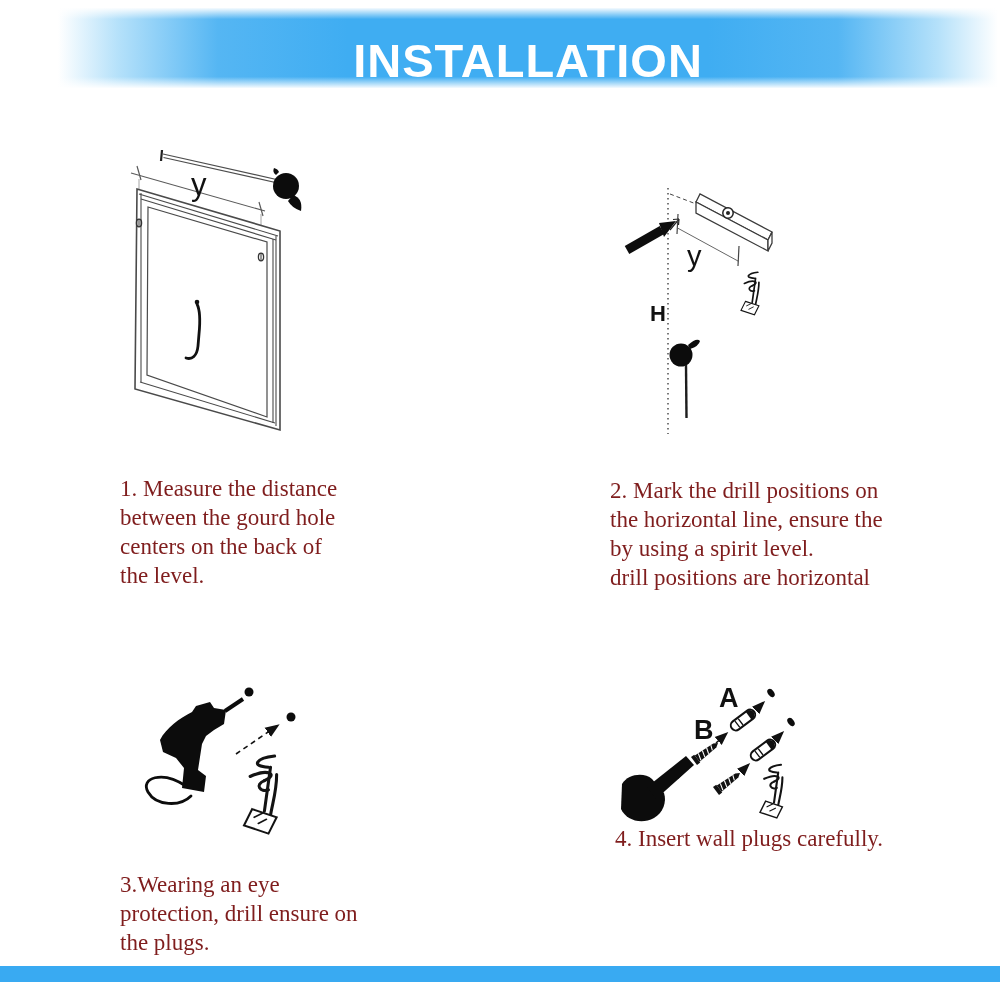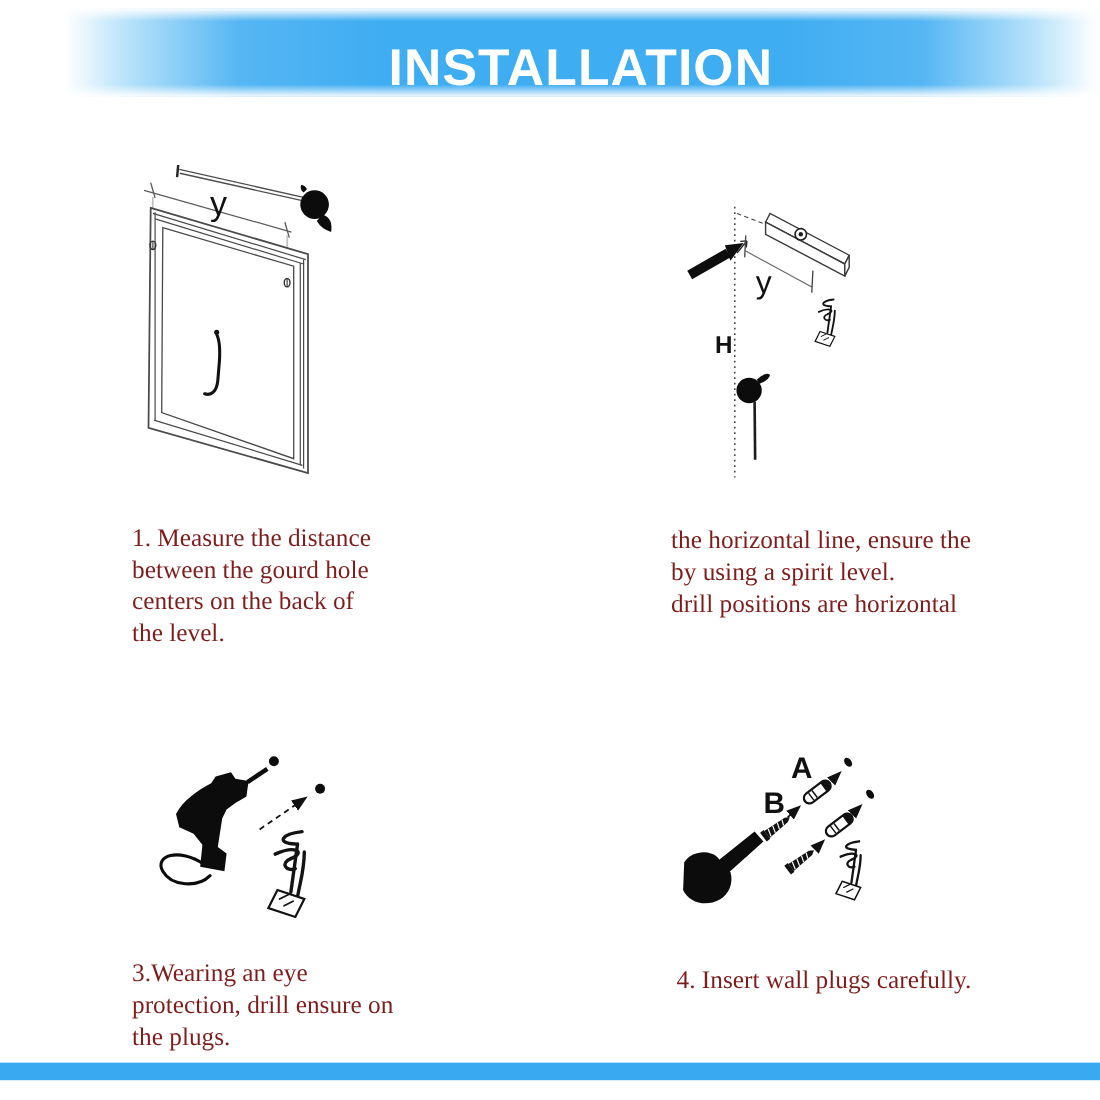--- a/index.html
+++ b/index.html
@@ -175,29 +175,30 @@
   </svg>
 
   <div class="step-text" style="left:120px;top:474px">
     <div class="line">1. Measure the distance</div>
     <div class="line">between the gourd hole</div>
     <div class="line">centers on the back of</div>
     <div class="line">the level.</div>
   </div>
 
   <div class="step-text" style="left:610px;top:476px">
+    <div class="line">2. Mark the drill positions on</div>
     <div class="line">the horizontal line, ensure the</div>
     <div class="line">by using a spirit level.</div>
     <div class="line">drill positions are horizontal</div>
   </div>
 
   <div class="step-text" style="left:120px;top:870px">
     <div class="line">3.Wearing an eye</div>
     <div class="line">protection, drill ensure on</div>
     <div class="line">the plugs.</div>
   </div>
 
-  <div class="step-text" style="left:615px;top:876px">
+  <div class="step-text" style="left:615px;top:824px">
     <div class="line">4. Insert wall plugs carefully.</div>
   </div>
 
   <div class="footer-bar"></div>
 </div>
 
 </body></html>

